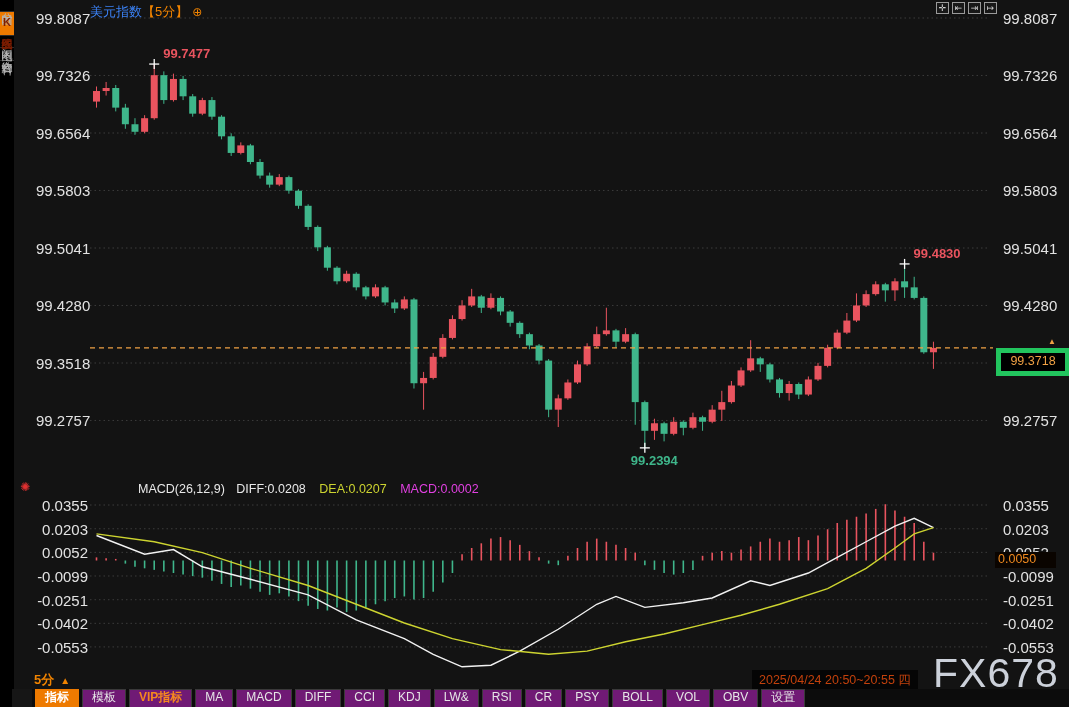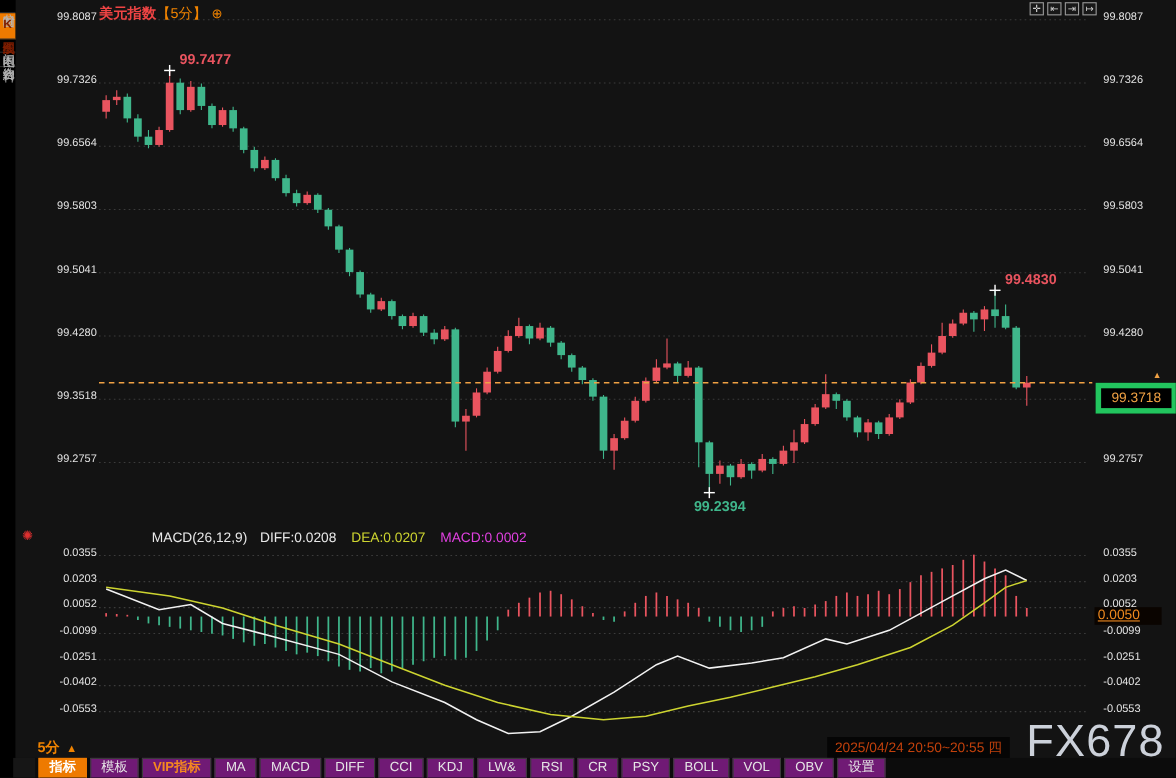--- a/index.html
+++ b/index.html
@@ -8,29 +8,29 @@
   
   .sidebar{position:absolute;left:0;top:0;width:14px;height:707px;background:#000;z-index:6;}
   .side-tab{writing-mode:vertical-rl;text-orientation:upright;width:14px;padding:4px 0;
             font-size:11px;line-height:14px;color:#b5b5b5;background:#000;border-bottom:1px solid #2c2c2c;
             text-align:center;cursor:pointer;letter-spacing:1px;}
   .side-tab.active{background:#ee7a00;color:#7d1d00;font-weight:bold;}
   
   svg.chart{position:absolute;left:0;top:0;z-index:1;}
   
   .title{position:absolute;left:90px;top:3px;font-size:13px;z-index:5;}
-  .title .t-main{color:#ef4444;font-weight:bold;}
+  .title .t-main{color:#3b82f6;}
   .title .t-period{color:#f08300;margin-top:36px;}
   .title .t-add{color:#f08300;margin-left:4px;cursor:pointer;font-size:12px;}
   
   .top-icons{position:absolute;left:936px;top:2px;display:flex;gap:3px;z-index:5;}
   .tr-icon{width:13px;height:12px;border:1px solid #9a9a9a;background:#181818;color:#cfcfcf;
            font-size:9px;line-height:11px;text-align:center;cursor:pointer;box-sizing:border-box;}
   
-  .tick{position:absolute;font-size:10px;color:#e2e2e2;z-index:3;white-space:nowrap;}
+  .tick{position:absolute;font-size:15px;color:#e2e2e2;z-index:3;white-space:nowrap;}
   .tick.right{text-align:left;}
   .tick.left{text-align:right;}
   
   .price-box{position:absolute;left:996px;width:64px;height:18px;border:5px solid #22c55e;background:#000;
              color:#f0a144;font-size:12.5px;line-height:17px;text-align:center;z-index:6;}
   .price-arrow{position:absolute;left:1048px;font-size:8px;color:#f0a144;z-index:6;}
   .macd-box{position:absolute;left:995px;width:58px;height:16px;background:#0a0400;color:#f08a1e;
             font-size:12.5px;line-height:15px;text-align:left;padding-left:3px;z-index:6;}
   
   .macd-header{position:absolute;left:90px;top:482px;font-size:12.5px;z-index:5;margin-left:48px;}
@@ -366,21 +366,21 @@
 
   <div class="top-icons" id="top-icons">
       <div class="tr-icon">✛</div>
       <div class="tr-icon">⇤</div>
       <div class="tr-icon">⇥</div>
       <div class="tr-icon">↦</div>
     </div>
 
   <div class="price-arrow" id="price-arrow" style="top: 336.898px;">▲</div>
   <div class="price-box" id="price-box" style="top: 347.898px;">99.3718</div>
-  <div class="macd-box" id="macd-box" style="top: 552px; text-decoration: underline;">0.0050</div>
+  <div class="macd-box" id="macd-box" style="top: 552px;">0.0050</div>
 
   <div class="macd-header">
     <span class="mh-name">MACD(26,12,9)</span>
     <span class="mh-diff">DIFF:0.0208</span>
     <span class="mh-dea">DEA:0.0207</span>
     <span class="mh-macd">MACD:0.0002</span>
   </div>
 
   <div class="sun-icon">✺</div>
 

